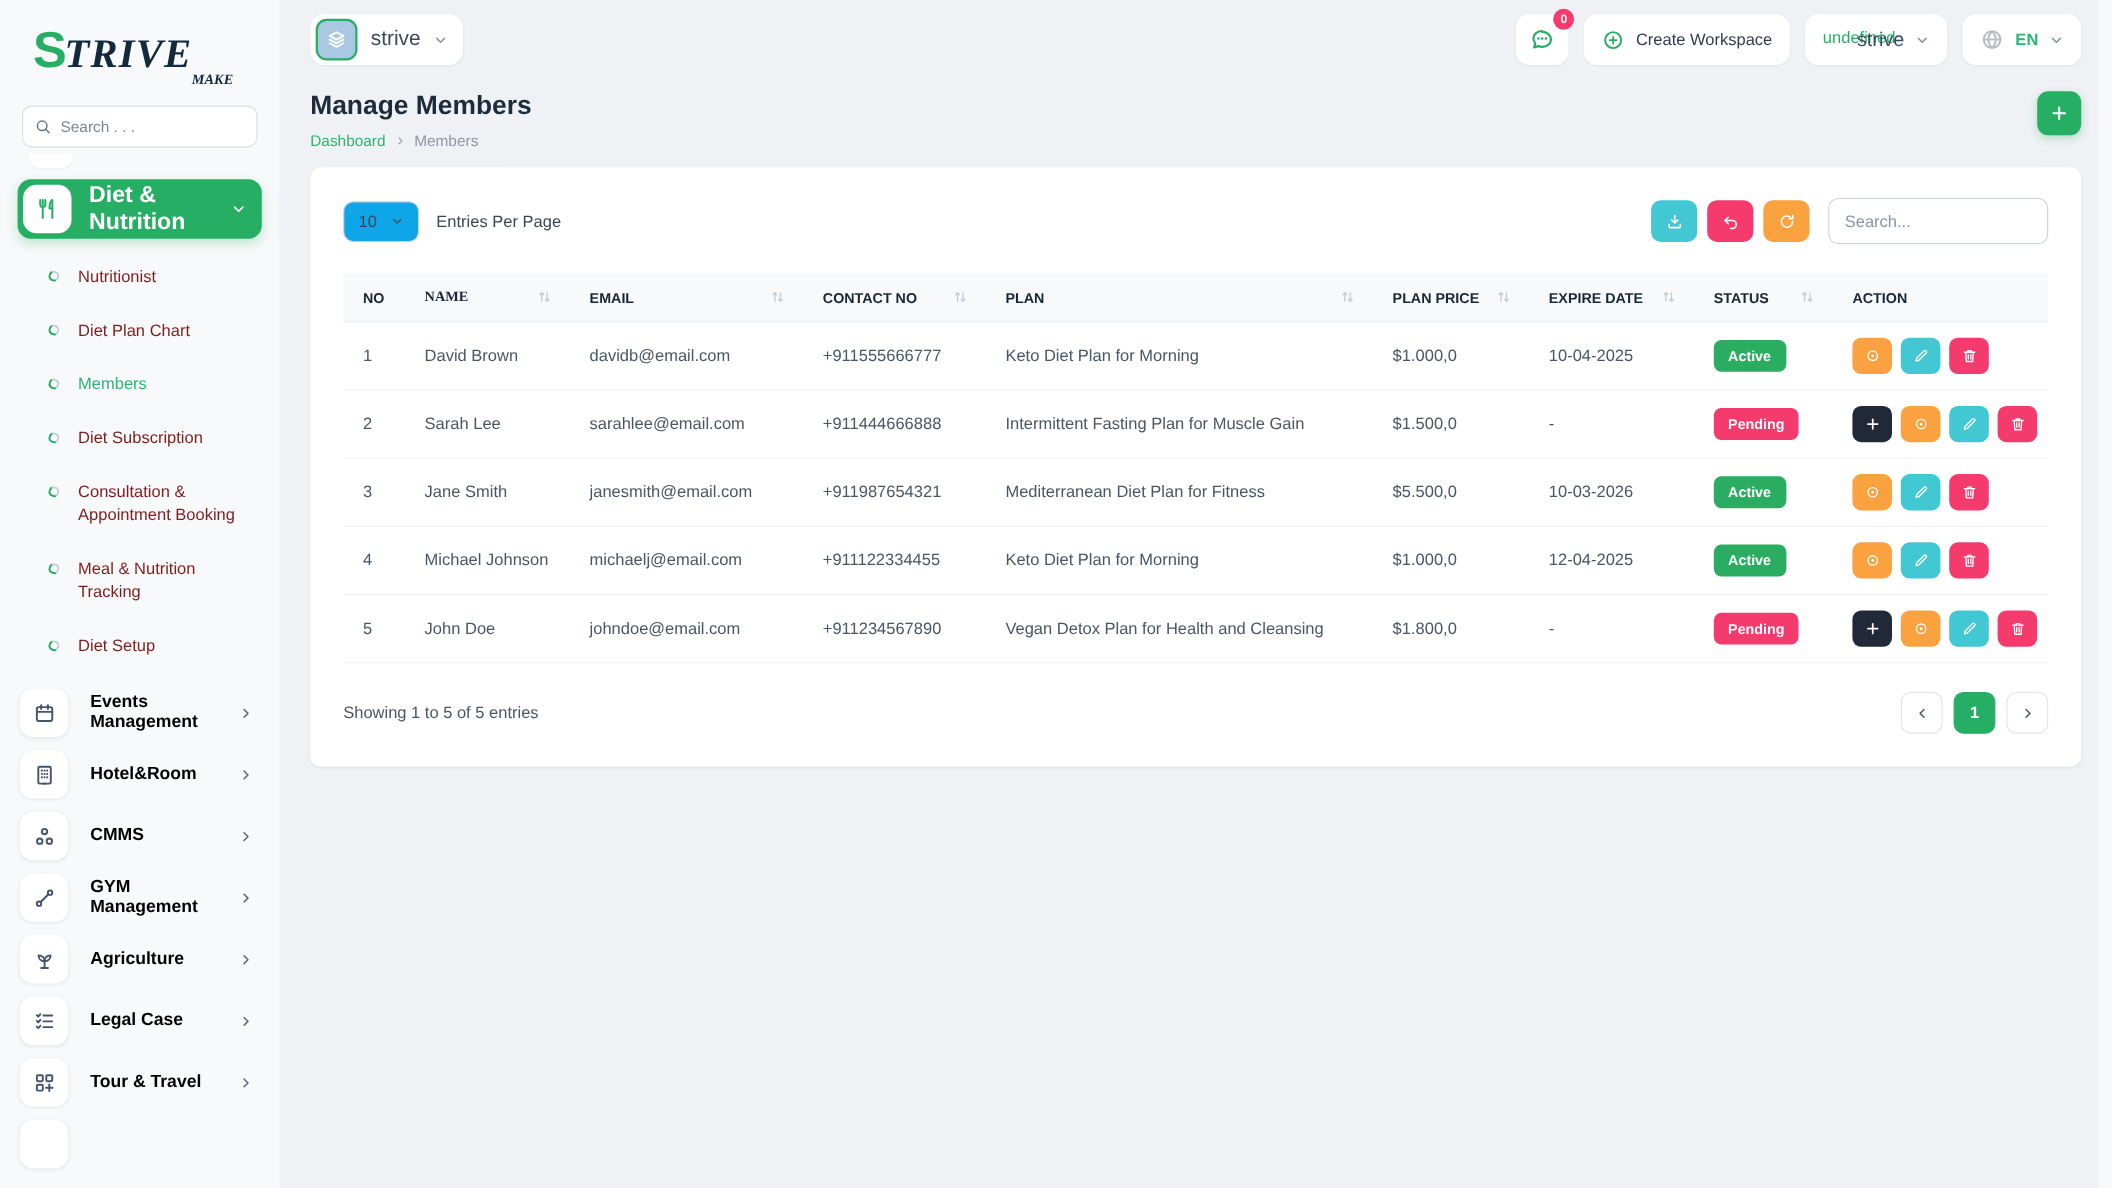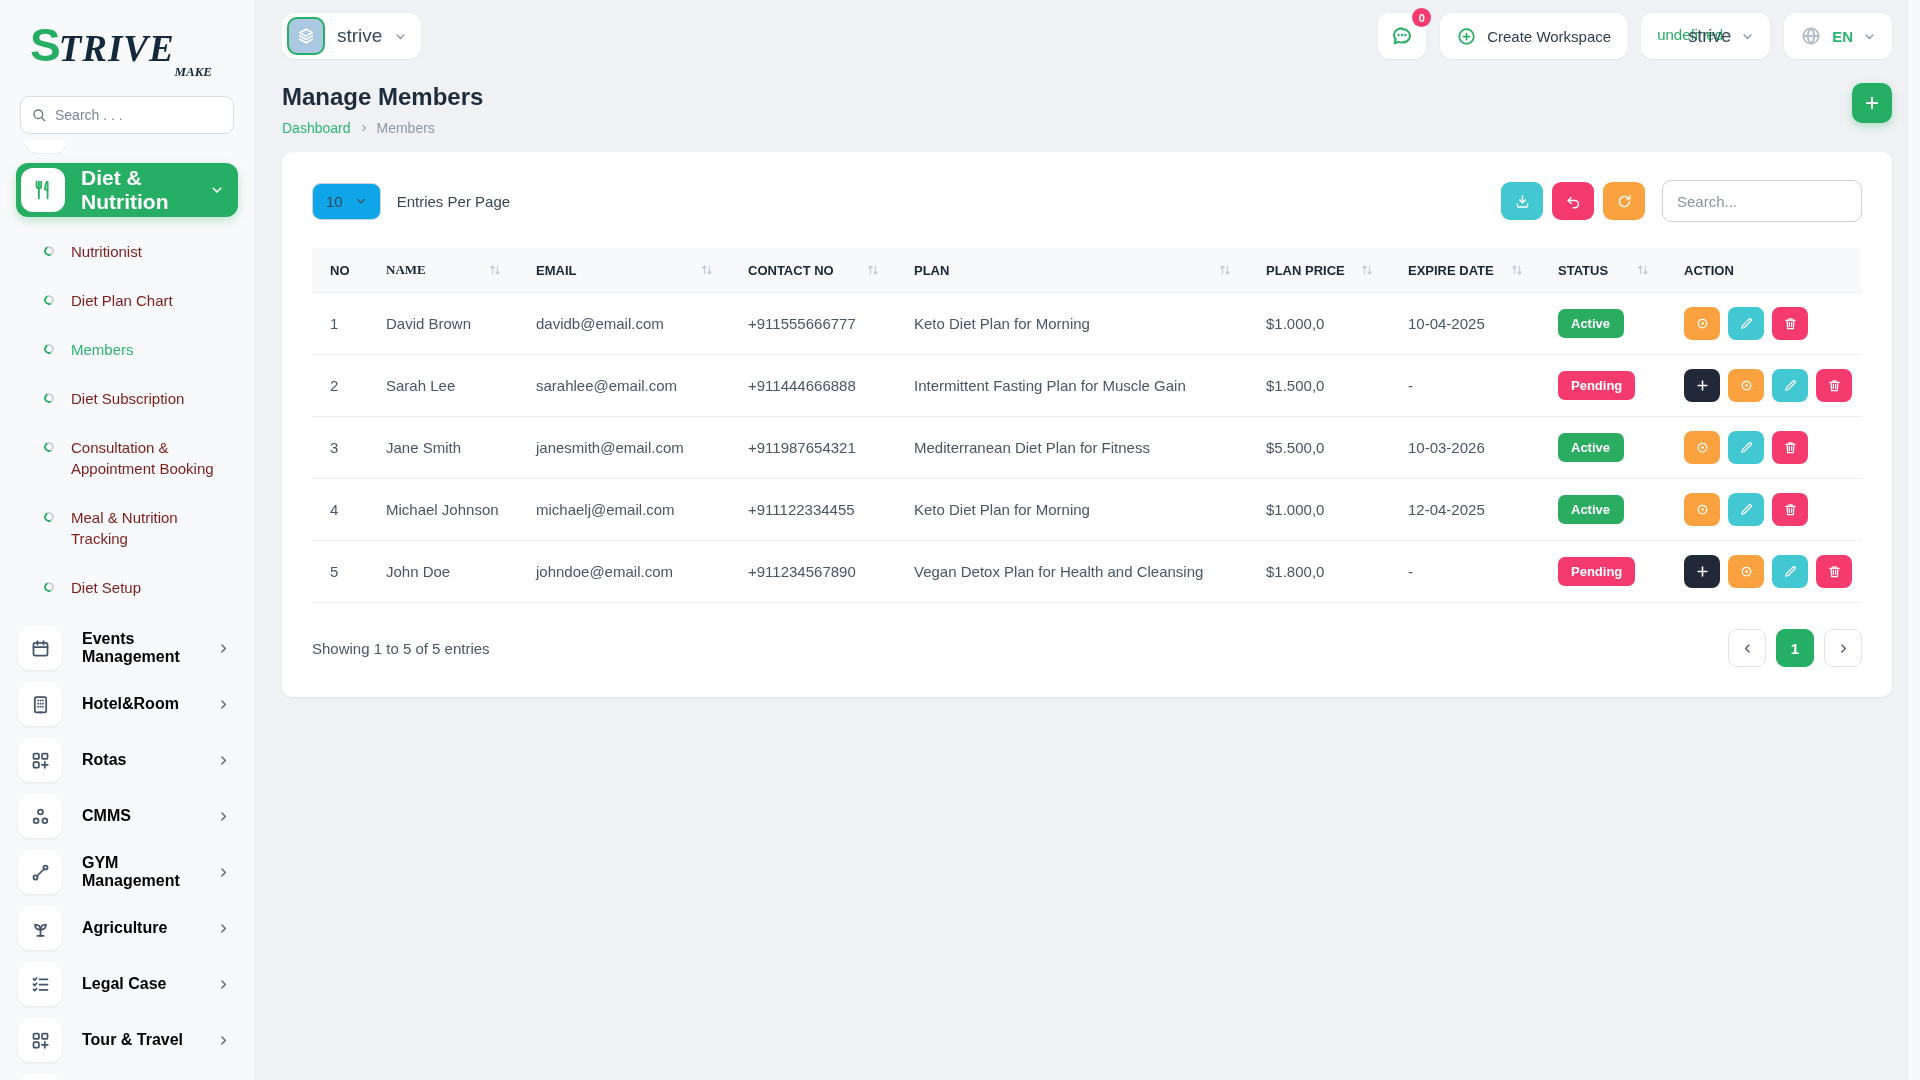--- a/index.html
+++ b/index.html
@@ -212,37 +212,20 @@
           <span class="group-label" data-interactable="false">Hotel&amp;Room</span>
           <span class="ico g-chev" data-interactable="false">
             <svg viewBox="0 0 24 24" fill="none" stroke="currentColor" stroke-width="2.6" stroke-linecap="round" stroke-linejoin="round">
               <polyline points="9 5.5 15.5 12 9 18.5"></polyline>
             </svg>
           </span>
         </div>
         <div class="group-item" data-interactable="true">
           <span class="tile" data-interactable="false">
             <svg viewBox="0 0 24 24" fill="none" stroke="currentColor" stroke-width="2" stroke-linecap="round" stroke-linejoin="round">
-              <rect x="4" y="4" width="6.2" height="6.2" rx="1.2"></rect>
-              <rect x="13.8" y="4" width="6.2" height="6.2" rx="1.2"></rect>
-              <rect x="4" y="13.8" width="6.2" height="6.2" rx="1.2"></rect>
-              <line x1="16.9" y1="13.5" x2="16.9" y2="20.3"></line>
-              <line x1="13.5" y1="16.9" x2="20.3" y2="16.9"></line>
-            </svg>
-          </span>
-          <span class="group-label" data-interactable="false">Rotas</span>
-          <span class="ico g-chev" data-interactable="false">
-            <svg viewBox="0 0 24 24" fill="none" stroke="currentColor" stroke-width="2.6" stroke-linecap="round" stroke-linejoin="round">
-              <polyline points="9 5.5 15.5 12 9 18.5"></polyline>
-            </svg>
-          </span>
-        </div>
-        <div class="group-item" data-interactable="true">
-          <span class="tile" data-interactable="false">
-            <svg viewBox="0 0 24 24" fill="none" stroke="currentColor" stroke-width="2" stroke-linecap="round" stroke-linejoin="round">
               <circle cx="12" cy="6.8" r="2.8"></circle>
               <circle cx="7" cy="16.8" r="2.8"></circle>
               <circle cx="17" cy="16.8" r="2.8"></circle>
             </svg>
           </span>
           <span class="group-label" data-interactable="false">CMMS</span>
           <span class="ico g-chev" data-interactable="false">
             <svg viewBox="0 0 24 24" fill="none" stroke="currentColor" stroke-width="2.6" stroke-linecap="round" stroke-linejoin="round">
               <polyline points="9 5.5 15.5 12 9 18.5"></polyline>
             </svg>

